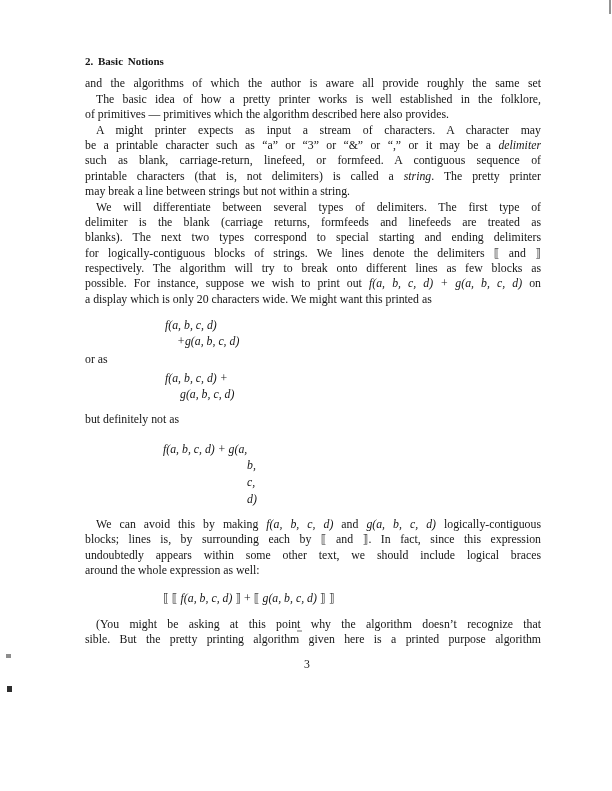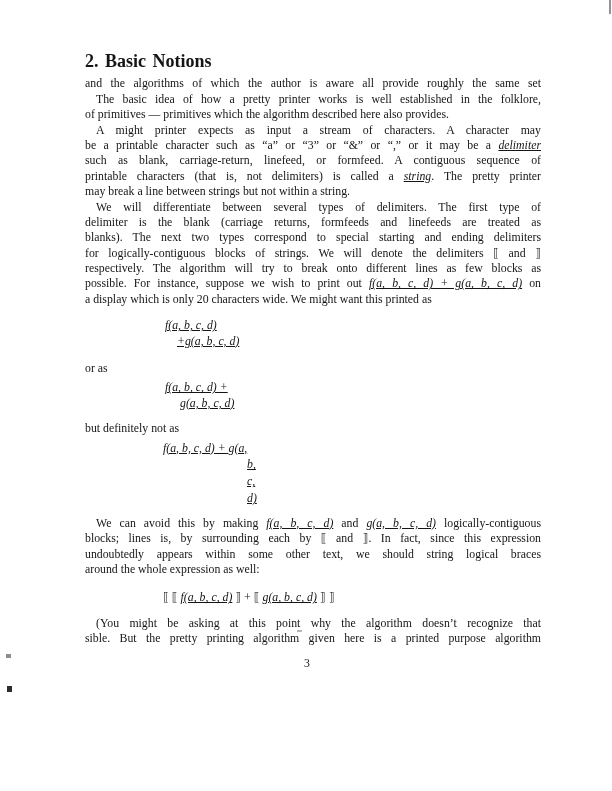--- a/index.html
+++ b/index.html
@@ -16,53 +16,53 @@
     position: absolute;
     left: 85px;
     top: 54px;
     width: 456px;
     font-size: 11.8px;
     line-height: 15.4px;
     -webkit-font-smoothing: antialiased;
   }
   .heading {
     margin: 0;
-    font-size: 18px;
+    font-size: 11px;
     font-weight: bold;
     word-spacing: 2px;
     line-height: 15.4px;
   }
   .para { margin: 0; }
   .ln { height: 15.4px; overflow: hidden; }
   .ln.j { text-align: justify; }
   .ln.j::after { content: ""; display: inline-block; width: 100%; height: 0; }
   .fi { text-indent: 11px; }
   .disp { font-size: 11.8px; }
   .disp .ln { height: 15.4px; }
   .disp3 .ln { height: 16.8px; }
   .ml78  { margin-left: 78px; }
   .ml80  { margin-left: 80px; }
   .ml92  { margin-left: 92px; }
   .ml95  { margin-left: 95px; }
   .ml162 { margin-left: 162px; }
   .mt7  { margin-top: 7px; }
   .mt8  { margin-top: 8px; }
-  .mt9  { margin-top: 12px; }
+  .mt9  { margin-top: 3px; }
   .mt10 { margin-top: 10px; }
   .mt11 { margin-top: 11px; }
   .mt12 { margin-top: 4px; }
   .mt13 { margin-top: 13px; }
-  .mt14 { margin-top: 4px; }
+  .mt14 { margin-top: 14px; }
   .pageno {
     margin-top: 9px;
     text-align: center;
     padding-right: 12px;
     height: 15.4px;
   }
-  i { font-style: italic; text-decoration: underline; }
+  i { font-style: italic; }
   
   .speck { position: absolute; }
   .speck-1 { left: 6px;  top: 654px; width: 5px; height: 4px; background: #8d8d8d; }
   .speck-2 { left: 7px;  top: 686px; width: 5px; height: 6px; background: #2e2e2e; }
   .speck-3 { left: 297px; top: 630px; width: 5px; height: 2px; background: #b5b5b5; }
   .edge-line { position: absolute; left: 609px; top: 0; width: 2px; height: 14px; background: #939393; }
 </style>
 </head>
 <body>
 
@@ -88,21 +88,21 @@
       <div class="ln j">be a printable character such as “a” or “3” or “&amp;” or “,” or it may be a <i>delimiter</i></div>
       <div class="ln j">such as blank, carriage-return, linefeed, or formfeed. A contiguous sequence of</div>
       <div class="ln j">printable characters (that is, not delimiters) is called a <i>string</i>. The pretty printer</div>
       <div class="ln">may break a line between strings but not within a string.</div>
     </div>
 
     <div class="para">
       <div class="ln j fi">We will differentiate between several types of delimiters. The first type of</div>
       <div class="ln j">delimiter is the blank (carriage returns, formfeeds and linefeeds are treated as</div>
       <div class="ln j">blanks). The next two types correspond to special starting and ending delimiters</div>
-      <div class="ln j">for logically-contiguous blocks of strings. We will denote the delimiters ⟦ and ⟧</div>
+      <div class="ln j">for logically-contiguous blocks of strings. We lines denote the delimiters ⟦ and ⟧</div>
       <div class="ln j">respectively. The algorithm will try to break onto different lines as few blocks as</div>
       <div class="ln j">possible. For instance, suppose we wish to print out <i>f(a, b, c, d) + g(a, b, c, d)</i> on</div>
       <div class="ln">a display which is only 20 characters wide. We might want this printed as</div>
     </div>
 
     <div class="disp mt11">
       <div class="ln ml80"><i>f(a, b, c, d)</i></div>
       <div class="ln ml92"><i>+g(a, b, c, d)</i></div>
     </div>
 
@@ -122,21 +122,21 @@
     <div class="disp disp3 mt14">
       <div class="ln ml78"><i>f(a, b, c, d) + g(a,</i></div>
       <div class="ln ml162"><i>b,</i></div>
       <div class="ln ml162"><i>c,</i></div>
       <div class="ln ml162"><i>d)</i></div>
     </div>
 
     <div class="para mt8">
       <div class="ln j fi">We can avoid this by making <i>f(a, b, c, d)</i> and <i>g(a, b, c, d)</i> logically-contiguous</div>
       <div class="ln j">blocks; lines is, by surrounding each by ⟦ and ⟧. In fact, since this expression</div>
-      <div class="ln j">undoubtedly appears within some other text, we should string logical braces</div>
+      <div class="ln j">undoubtedly appears within some other text, we should include logical braces</div>
       <div class="ln">around the whole expression as well:</div>
     </div>
 
     <div class="disp mt13">
       <div class="ln ml78">⟦ ⟦ <i>f(a, b, c, d)</i> ⟧ + ⟦ <i>g(a, b, c, d)</i> ⟧ ⟧</div>
     </div>
 
     <div class="para mt10">
       <div class="ln j fi">(You might be asking at this point why the algorithm doesn’t recognize that</div>
       <div class="ln j">sible. But the pretty printing algorithm given here is a printed purpose algorithm</div>

